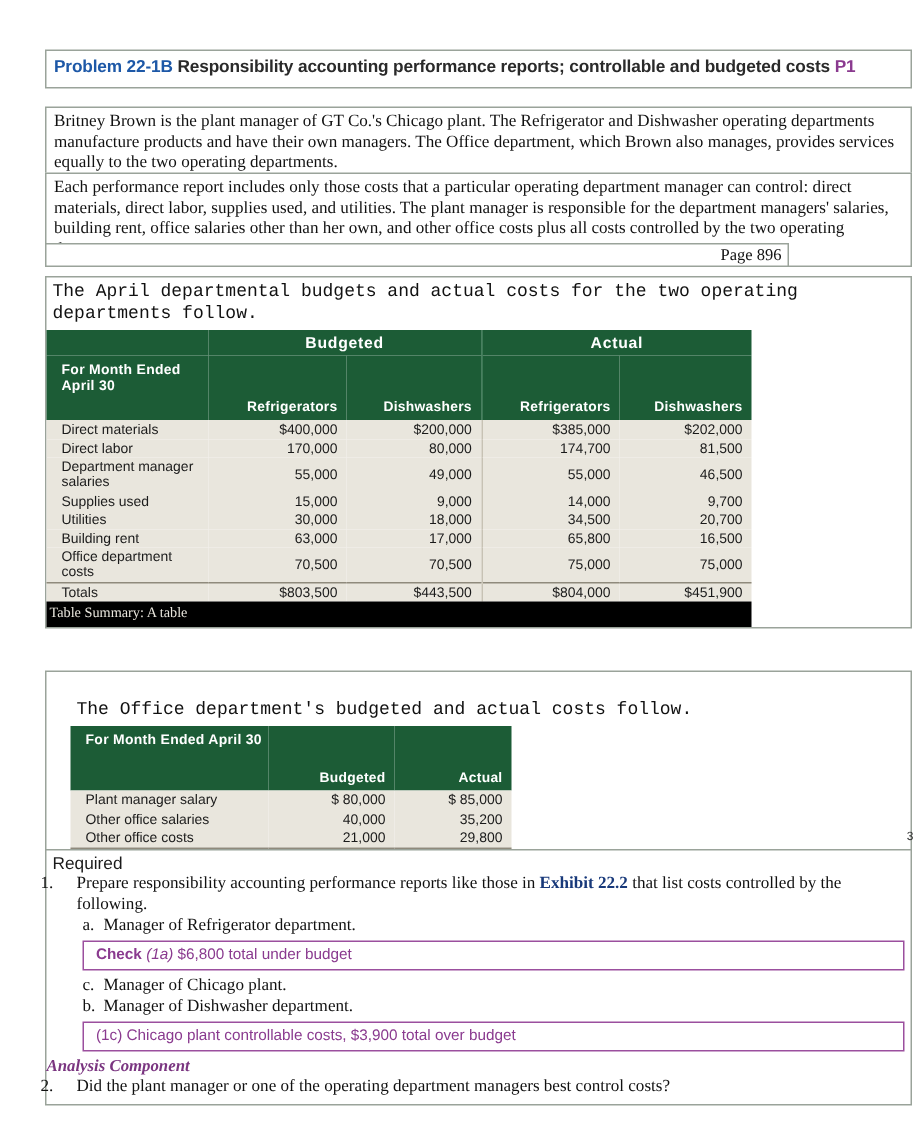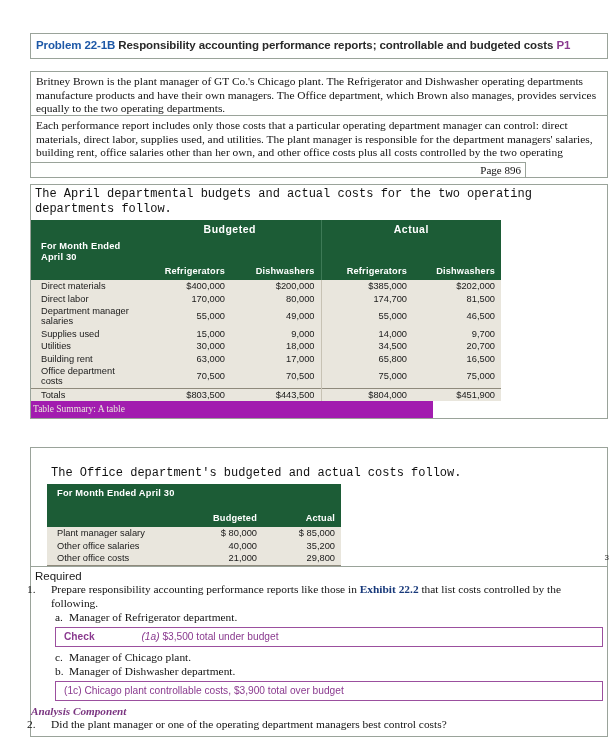--- a/index.html
+++ b/index.html
@@ -169,26 +169,26 @@
     line-height: 10.3px;
     margin-left: 27px;
   }
   .body-row td.sep { border-left: 1px solid #c7c2b4; }
   .body-row.totals td {
     font-weight: normal;
     border-top: 1px solid #8f8a7c;
   }
 
   .tbl-summary {
-    background: #a21caf;
+    background: #000000;
     color: #e9e6dd;
     font-family: "Liberation Serif", serif;
     font-size: 9.5px;
     padding: 3px 0 4px 2px;
-    width: 402px;
+    width: 470px;
     box-sizing: border-box;
   }
 
   
   .table2-block {
     position: absolute;
     left: 30px;
     top: 447px;
     width: 578px;
     padding: 16px;
@@ -248,21 +248,21 @@
     margin: 3px 0 3px 24px;
     padding: 3px 6px 4px 8px;
     color: #8a3a8f;
     font-family: "Liberation Sans", sans-serif;
     font-size: 10.2px;
     background: #ffffff;
   }
   .check-box .ck {
     font-weight: bold;
   }
-  .check-box .it { font-style: italic; margin-left: 44px; }
+  .check-box .it { font-style: italic; }
 
   .check-box2 {
     border: 1px solid #9b4f9e;
     margin: 3px 0 0 24px;
     padding: 3px 6px 4px 8px;
     color: #8a3a8f;
     font-family: "Liberation Sans", sans-serif;
     font-size: 10.2px;
     background: #ffffff;
   }
@@ -447,21 +447,21 @@
       <span class="num">1.</span>
       <span class="txt"><span>Prepare responsibility accounting performance reports like those in </span><span class="exhibit-ref">Exhibit 22.2</span><span> that list costs controlled by the following.</span></span>
     </div>
 
     <div class="sub-item">
       <span class="lab">a.</span><span>Manager of Refrigerator department.</span>
     </div>
 
     <div class="check-box">
       <span class="ck">Check</span>
-      <span class="it">(1a)</span><span> $3,500 total under budget</span>
+      <span class="it">(1a)</span><span> $6,800 total under budget</span>
     </div>
 
     <div class="sub-item">
       <span class="lab">c.</span><span>Manager of Chicago plant.</span>
     </div>
 
     <div class="sub-item">
       <span class="lab">b.</span><span>Manager of Dishwasher department.</span>
     </div>
 

